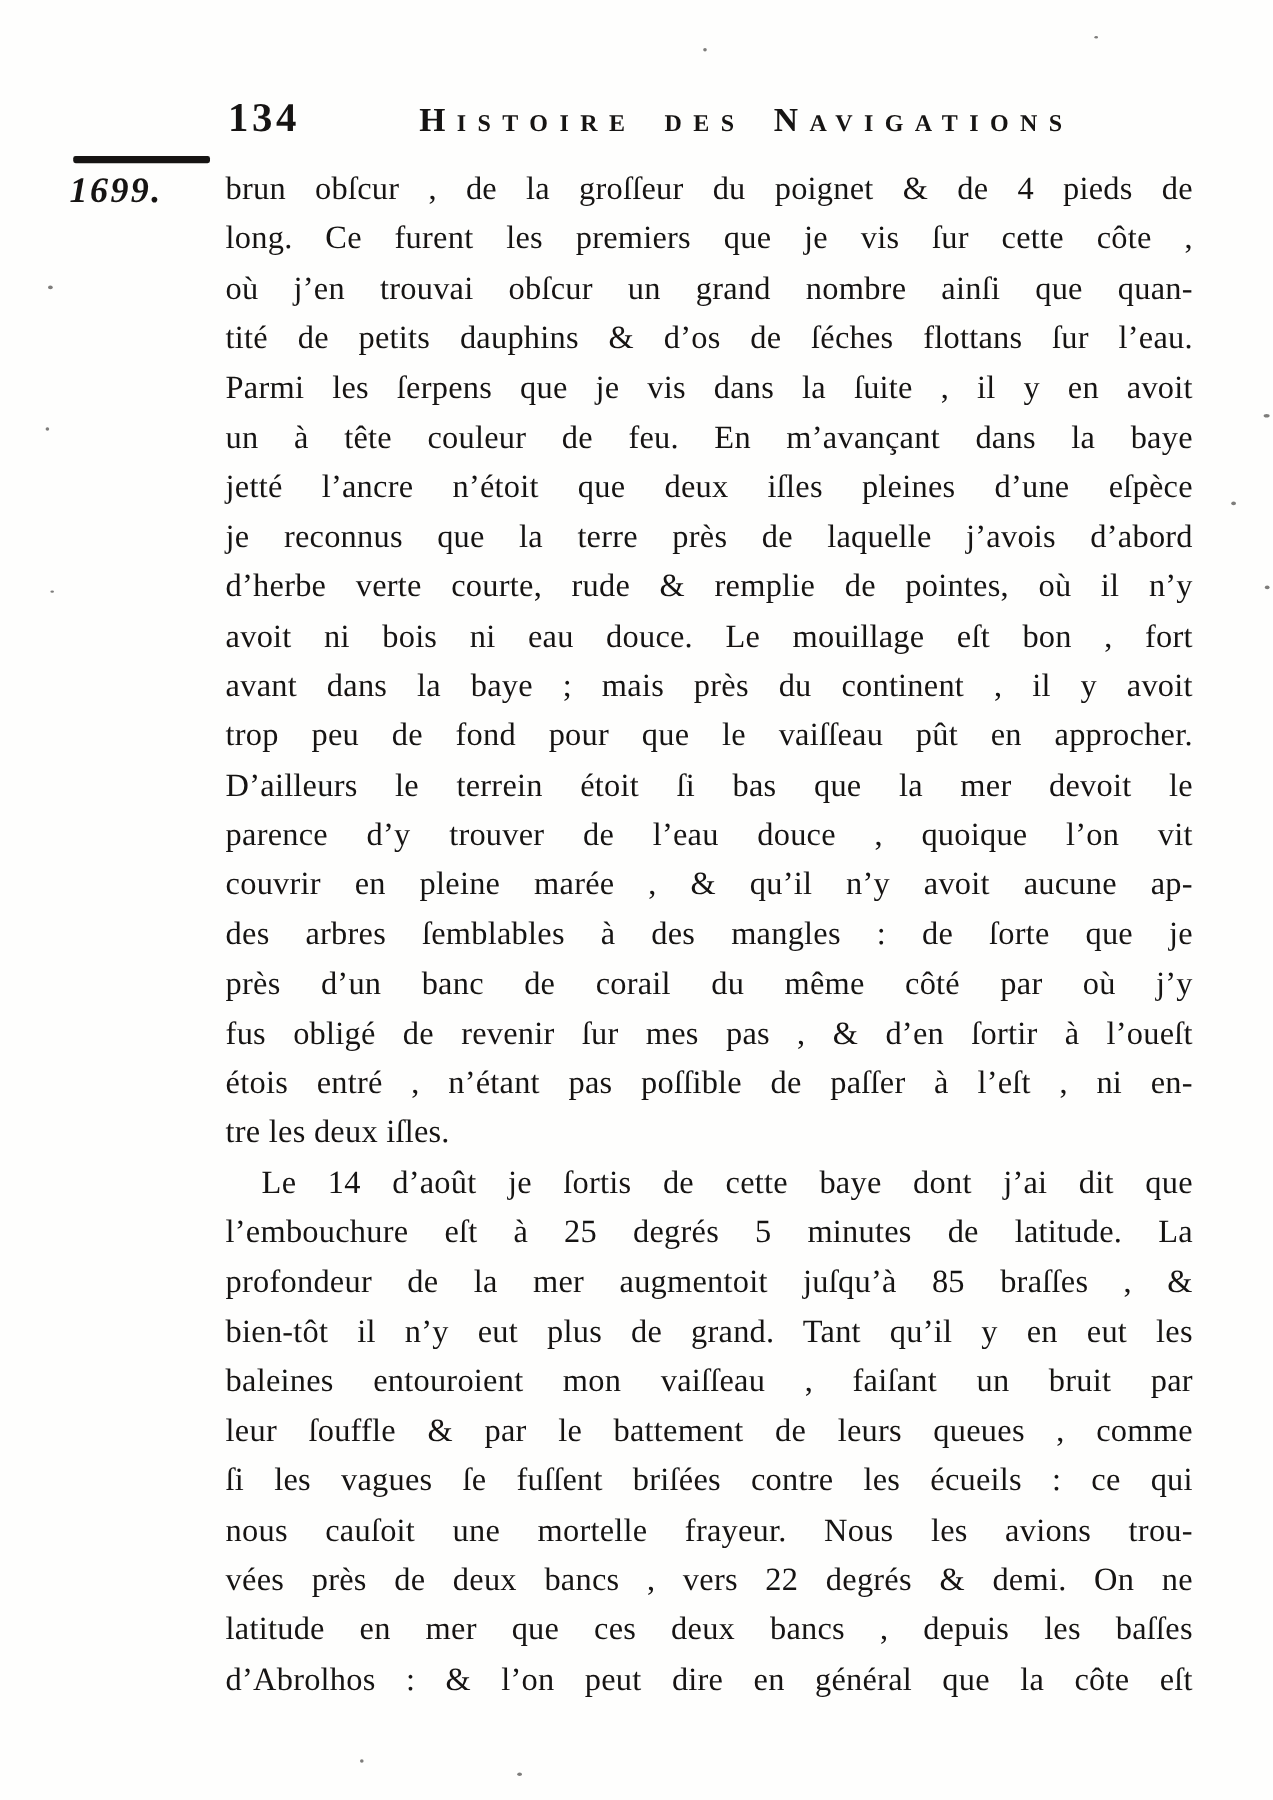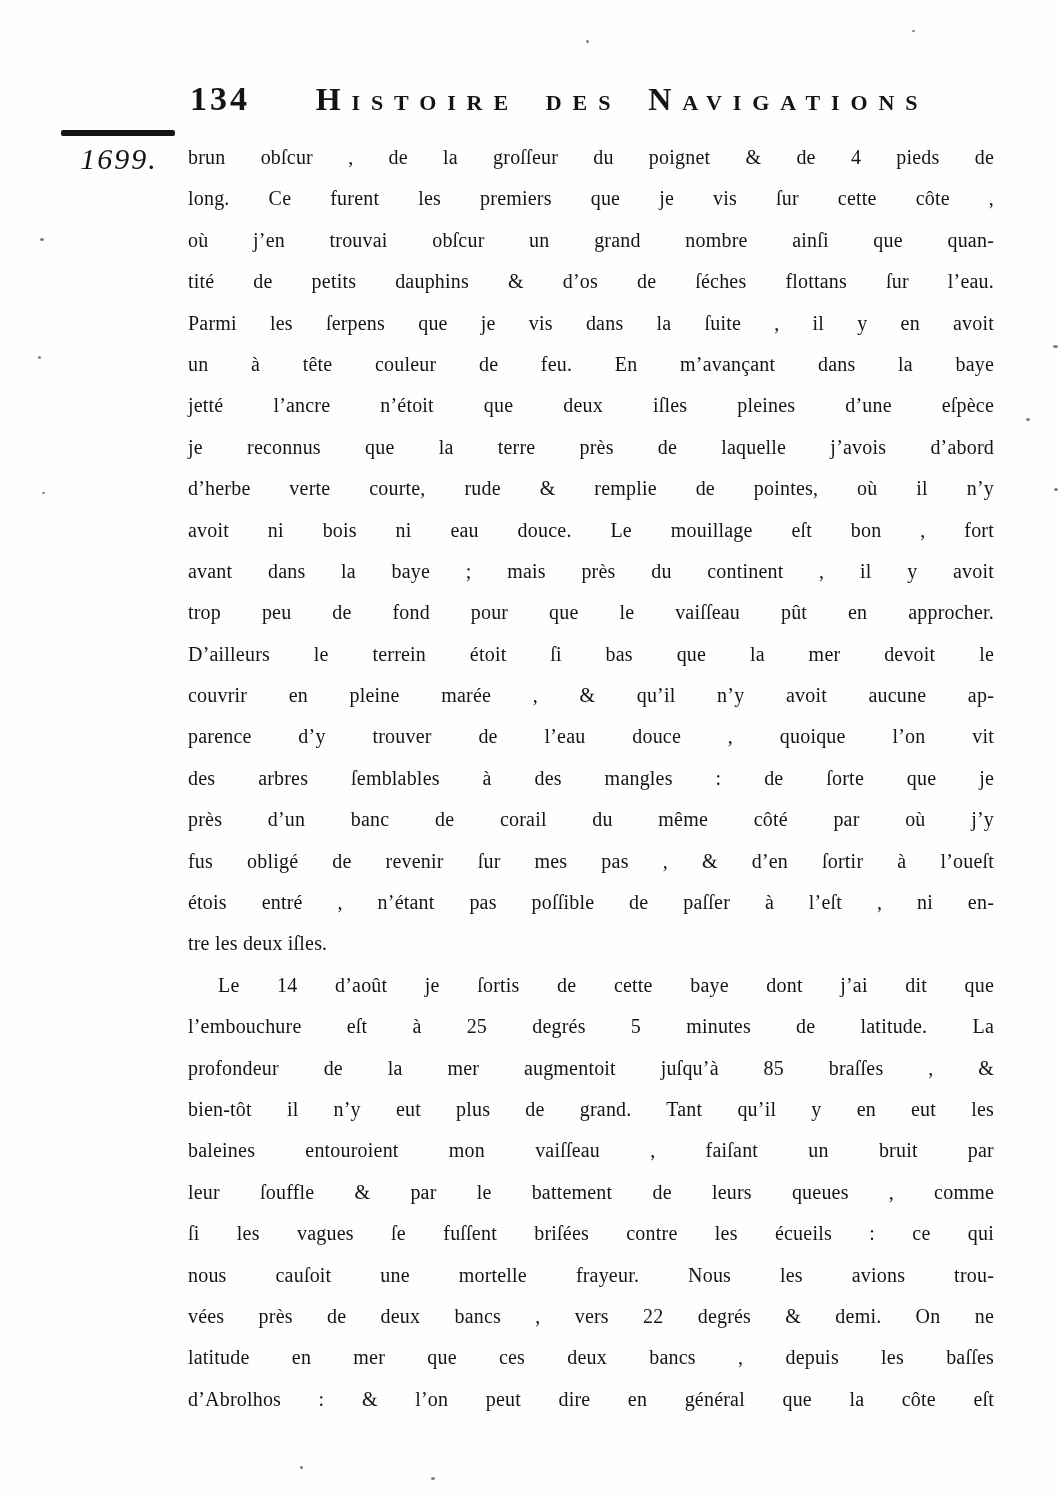--- a/index.html
+++ b/index.html
@@ -32,21 +32,21 @@
     font-size: 34px;
     letter-spacing: 3px;
     font-weight: bold;
     padding-left: 2px;
   }
   .head-title {
     flex: 1;
     text-align: center;
     font-variant: small-caps;
     font-weight: bold;
-    font-size: 32px;
+    font-size: 28px;
     letter-spacing: 0.34em;
     word-spacing: 0.25em;
     white-space: nowrap;
   }
   
   .margin-note {
     position: absolute;
     left: 58px;
     top: 130px;
     width: 122px;
@@ -54,36 +54,36 @@
   .margin-rule {
     width: 114px;
     height: 6px;
     background: var(--ink, #161413);
     border-radius: 2px;
     margin-left: 3px;
   }
   .margin-year {
     margin-top: 6px;
     font-style: italic;
-    font-weight: normal;
+    font-weight: bold;
     font-size: 30px;
     letter-spacing: 2px;
-    text-align: center;
+    text-align: left;
   }
   
   .body-text {
     position: absolute;
     left: 188px;
     top: 137px;
     width: 806px;
   }
   .line {
     height: 41.4px;
     line-height: 41.4px;
-    font-size: 20px;
+    font-size: 27px;
     letter-spacing: 0.2px;
     white-space: nowrap;
     overflow: visible;
     text-align: left;
   }
   .line.j {
     white-space: normal;
     text-align: justify;
     text-align-last: justify;
   }
@@ -119,22 +119,22 @@
       <div class="line j">tité de petits dauphins &amp; d’os de ſéches flottans ſur l’eau.</div>
       <div class="line j">Parmi les ſerpens que je vis dans la ſuite , il y en avoit</div>
       <div class="line j">un à tête couleur de feu. En m’avançant dans la baye</div>
       <div class="line j">jetté l’ancre n’étoit que deux iſles pleines d’une eſpèce</div>
       <div class="line j">je reconnus que la terre près de laquelle j’avois d’abord</div>
       <div class="line j">d’herbe verte courte, rude &amp; remplie de pointes, où il n’y</div>
       <div class="line j">avoit ni bois ni eau douce. Le mouillage eſt bon , fort</div>
       <div class="line j">avant dans la baye ; mais près du continent , il y avoit</div>
       <div class="line j">trop peu de fond pour que le vaiſſeau pût en approcher.</div>
       <div class="line j">D’ailleurs le terrein étoit ſi bas que la mer devoit le</div>
+      <div class="line j">parence d’y trouver de l’eau douce , quoique l’on vit</div>
       <div class="line j">couvrir en pleine marée , &amp; qu’il n’y avoit aucune ap-</div>
-      <div class="line j">parence d’y trouver de l’eau douce , quoique l’on vit</div>
       <div class="line j">des arbres ſemblables à des mangles : de ſorte que je</div>
       <div class="line j">près d’un banc de corail du même côté par où j’y</div>
       <div class="line j">fus obligé de revenir ſur mes pas , &amp; d’en ſortir à l’oueſt</div>
       <div class="line j">étois entré , n’étant pas poſſible de paſſer à l’eſt , ni en-</div>
       <div class="line">tre les deux iſles.</div>
       <div class="line j indent">Le 14 d’août je ſortis de cette baye dont j’ai dit que</div>
       <div class="line j">l’embouchure eſt à 25 degrés 5 minutes de latitude. La</div>
       <div class="line j">profondeur de la mer augmentoit juſqu’à 85 braſſes , &amp;</div>
       <div class="line j">bien-tôt il n’y eut plus de grand. Tant qu’il y en eut les</div>
       <div class="line j">baleines entouroient mon vaiſſeau , faiſant un bruit par</div>

